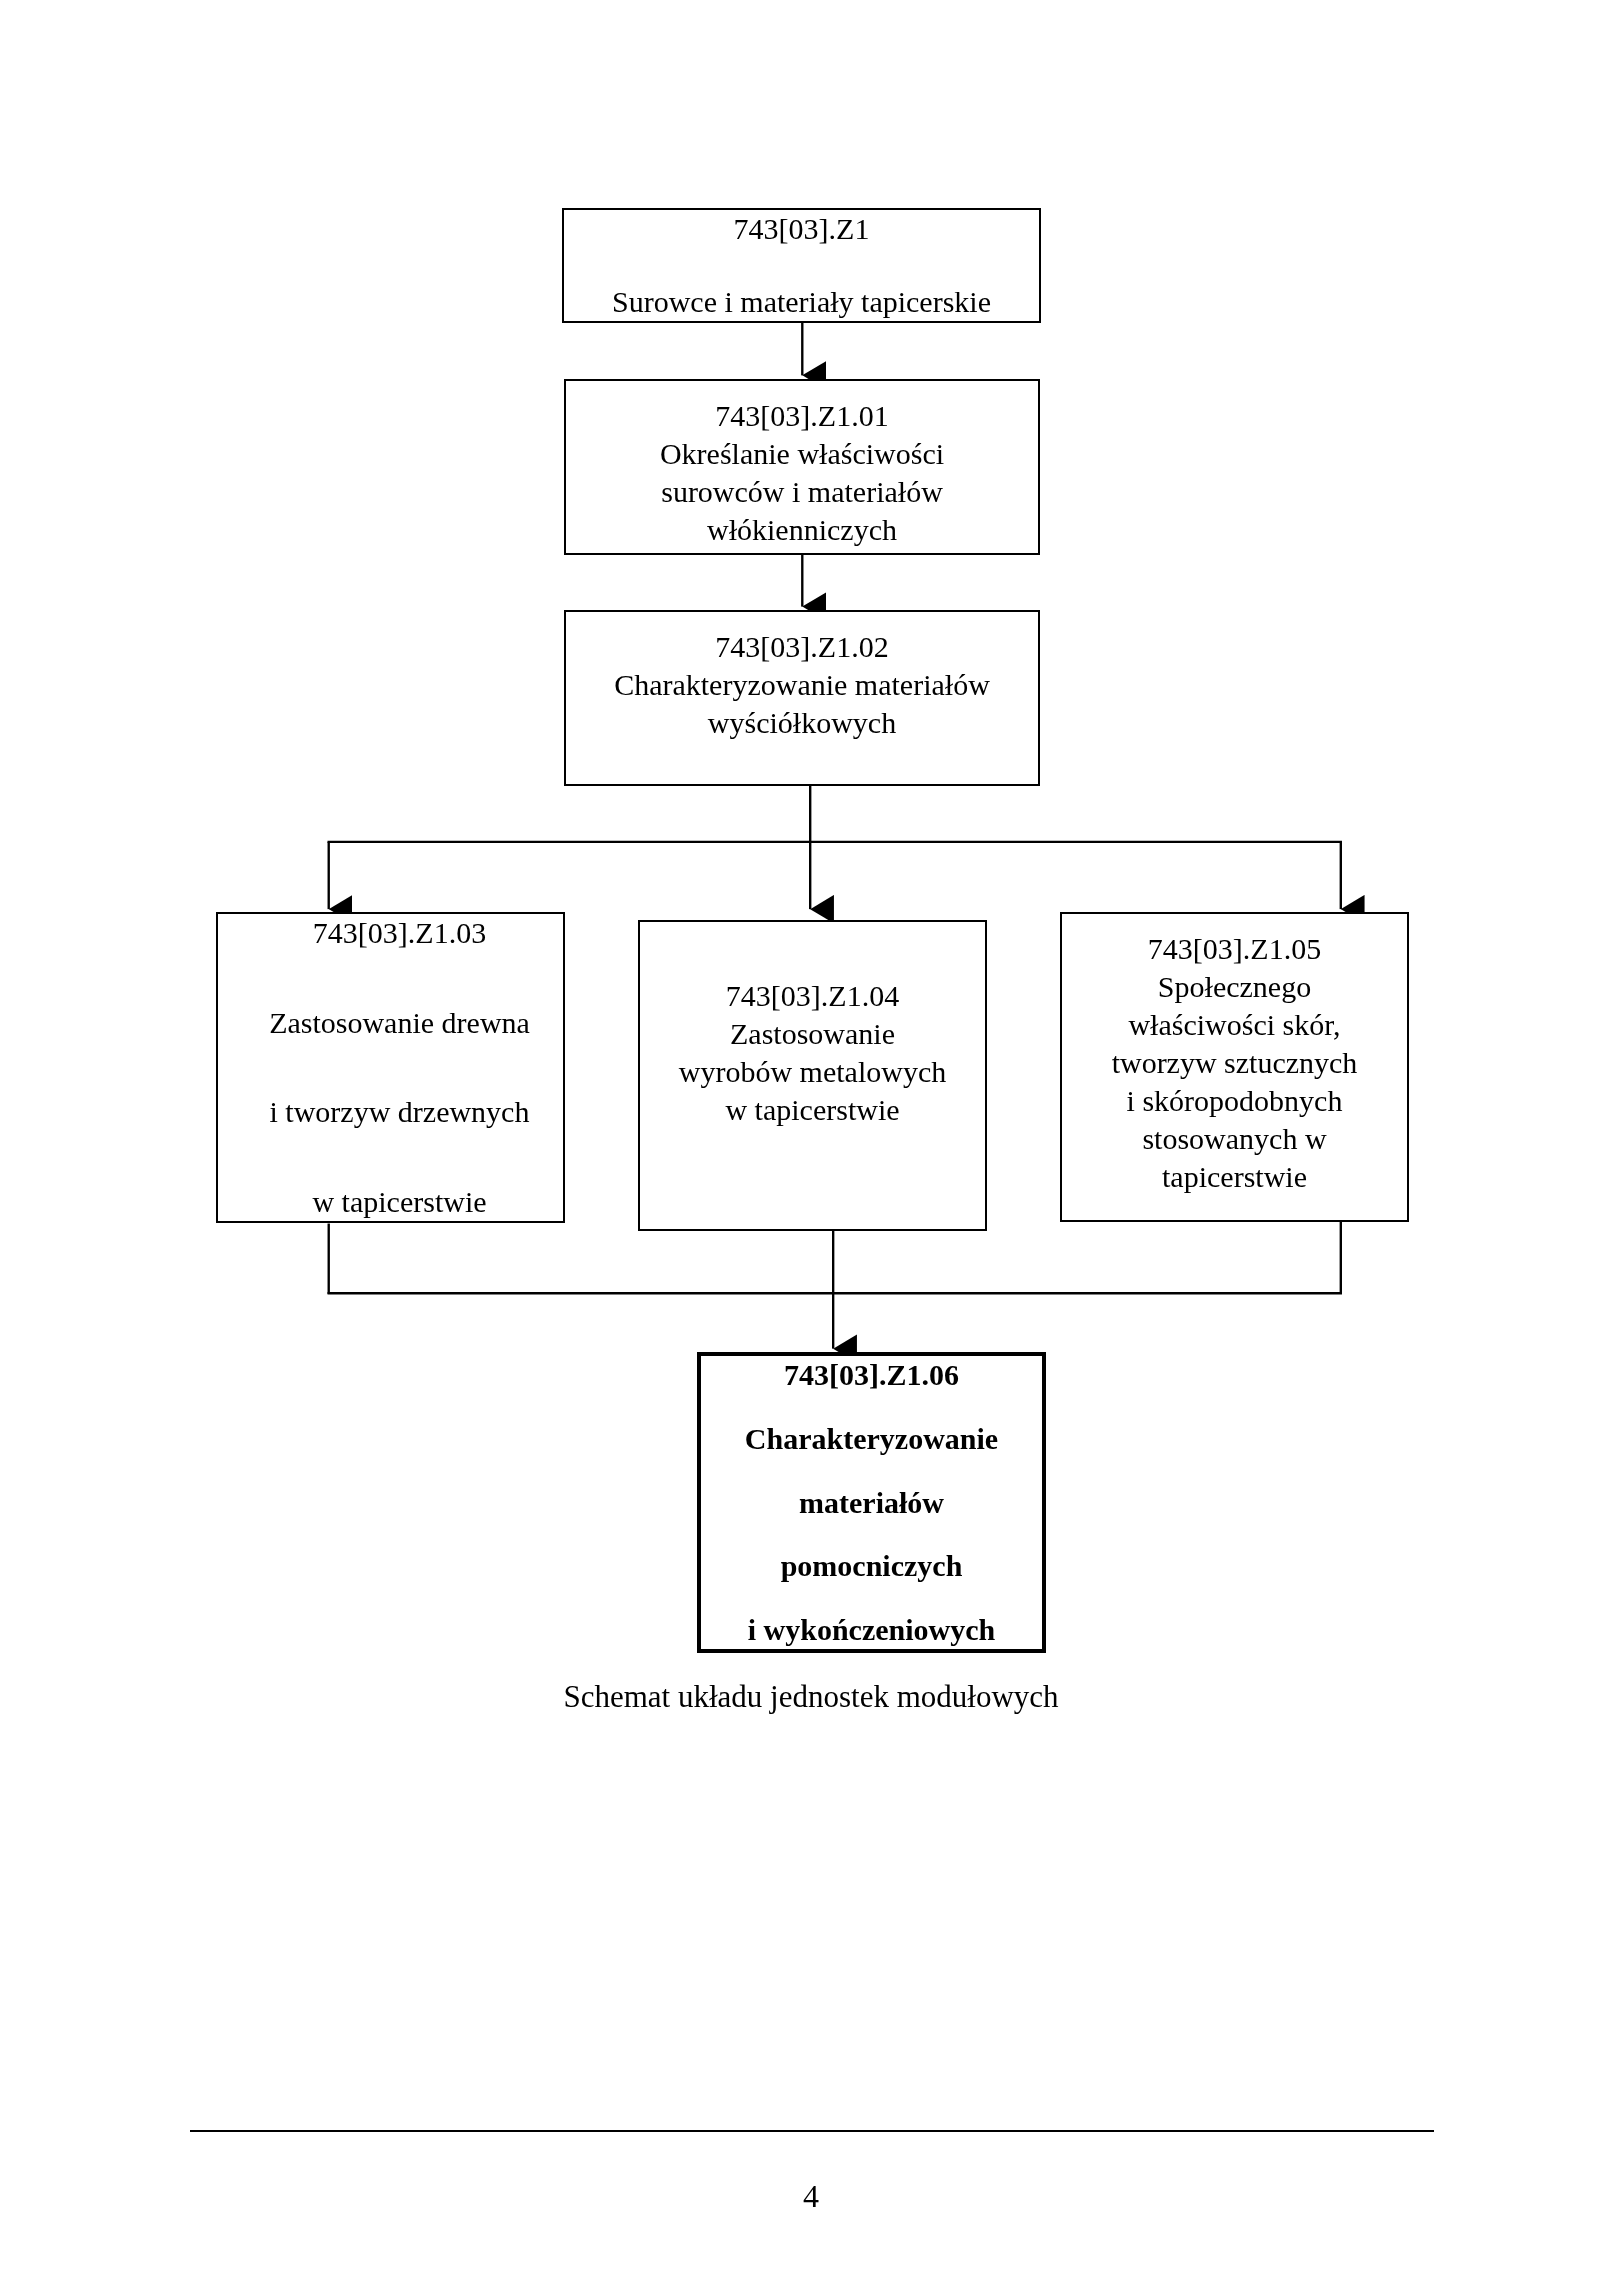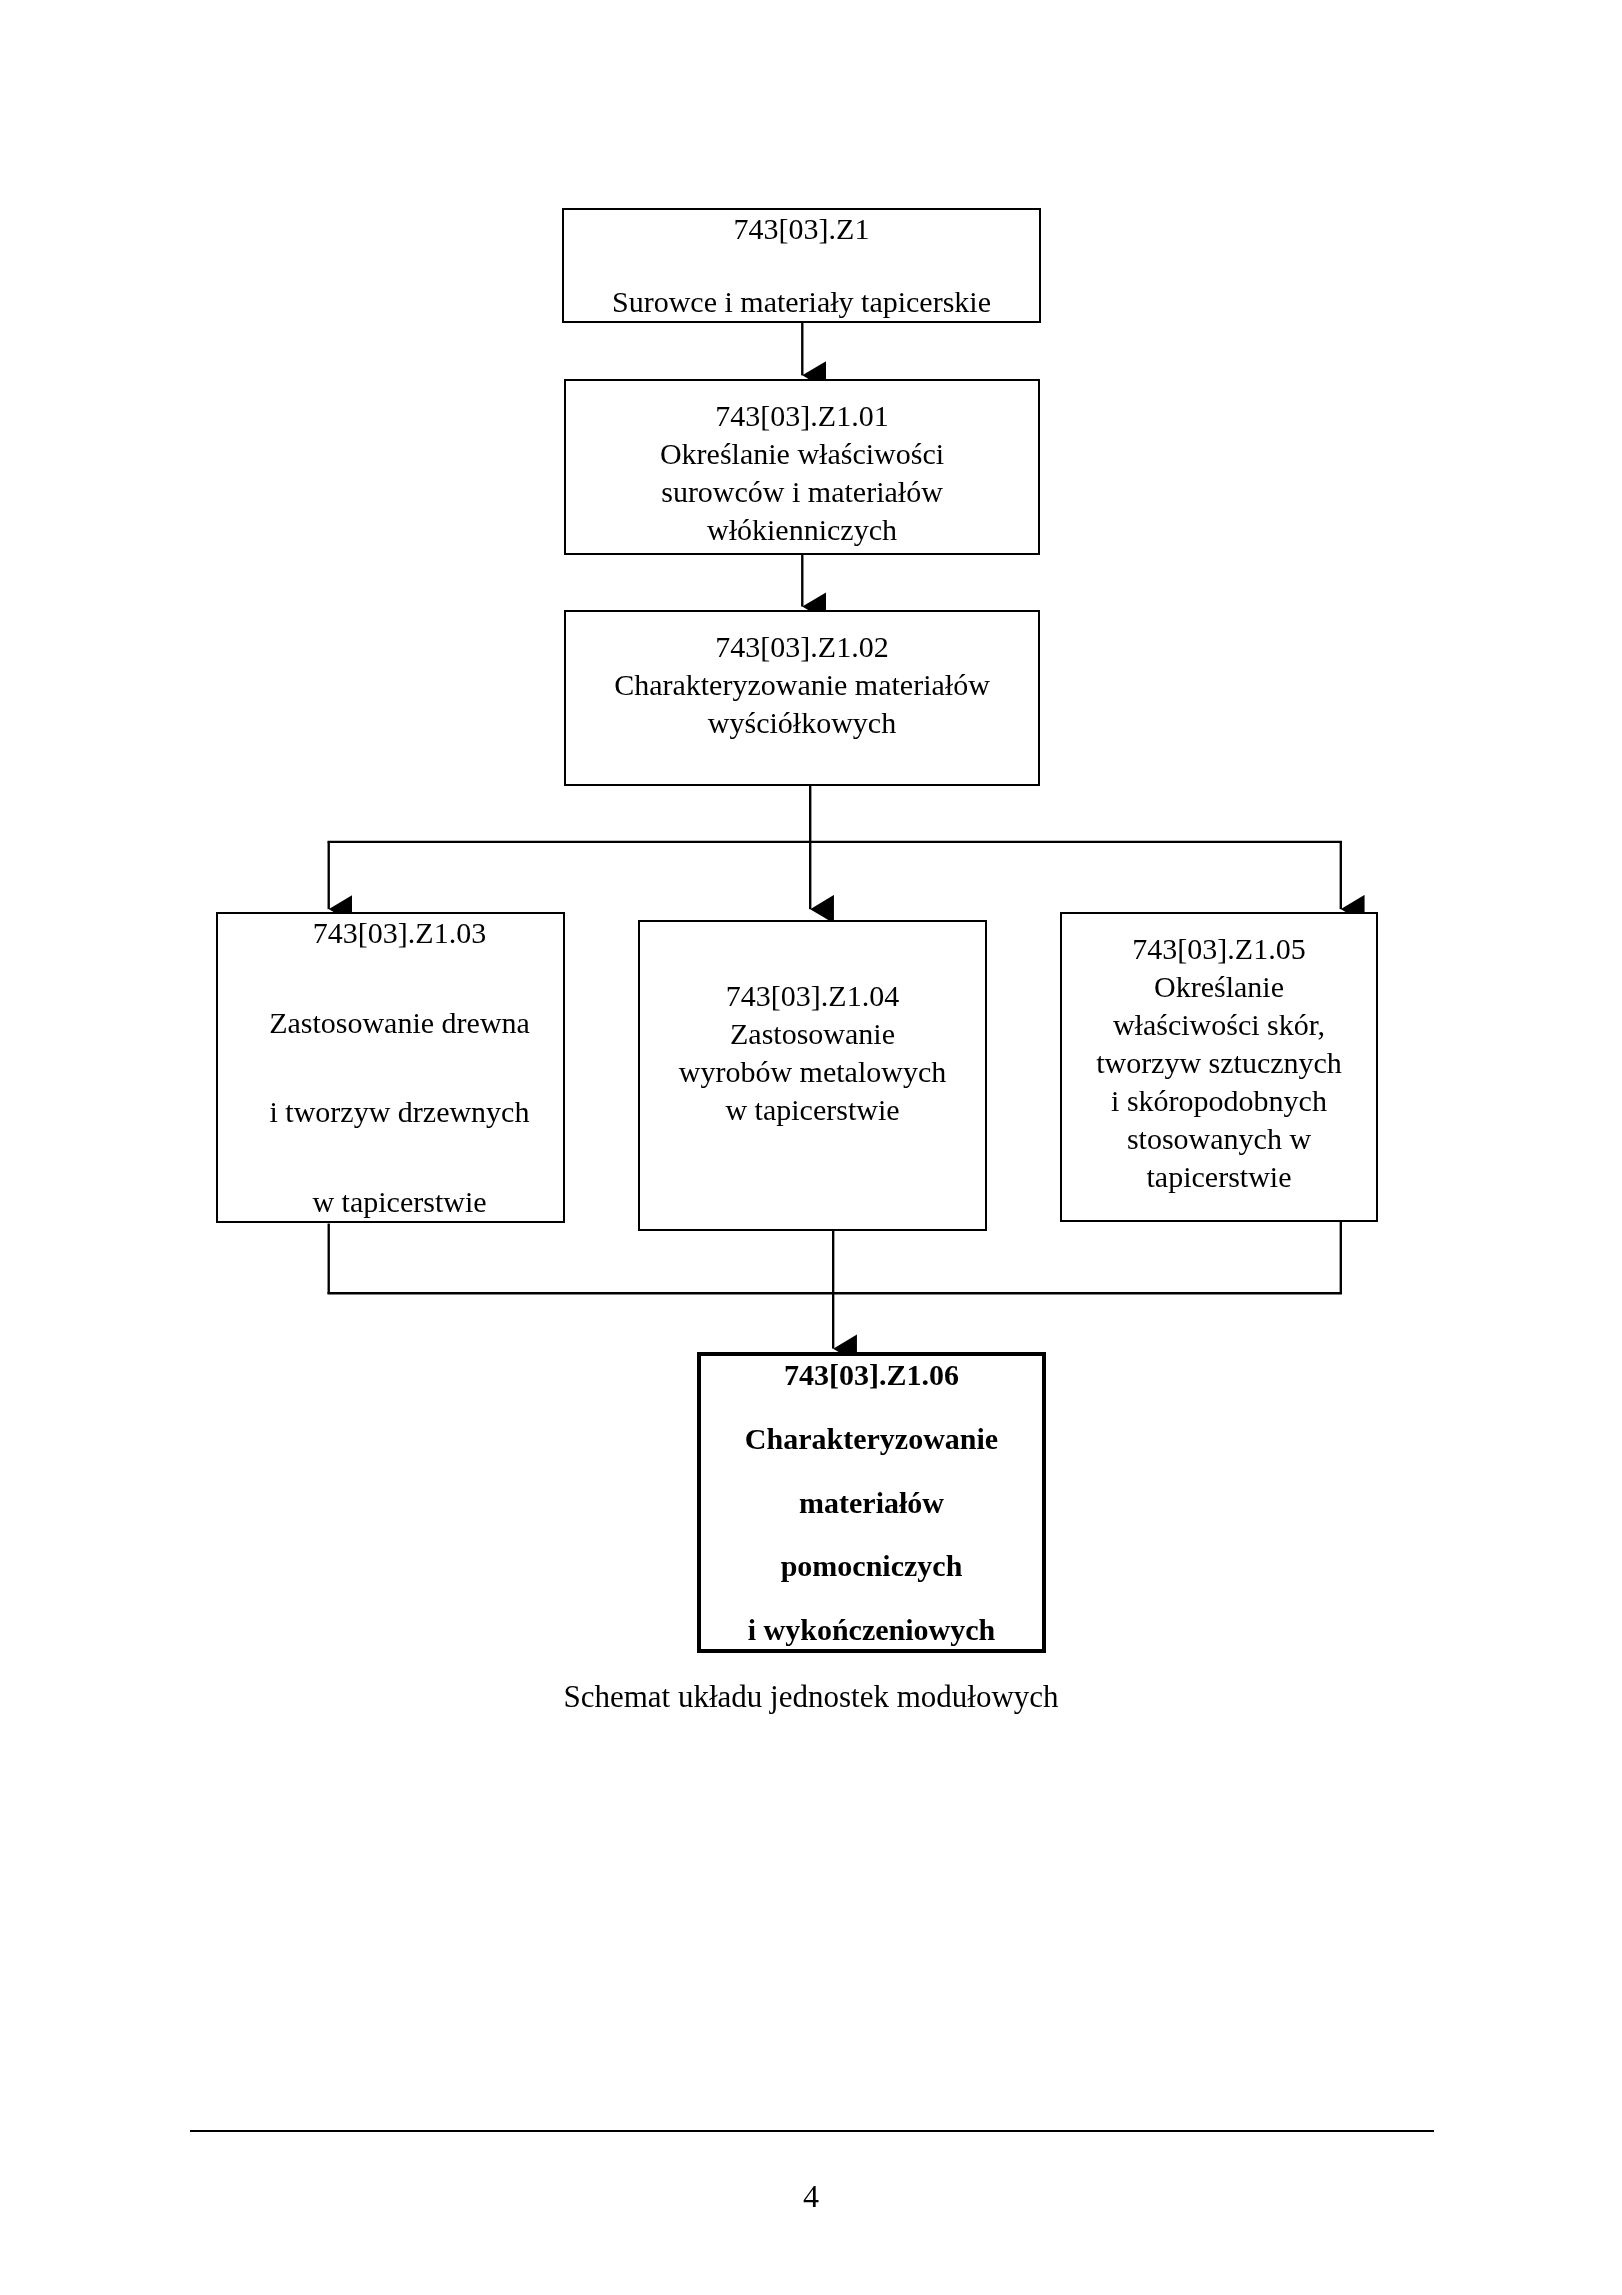--- a/index.html
+++ b/index.html
@@ -123,23 +123,23 @@
     <div>w tapicerstwie</div>
   </div>
 
   <div class="box v-top70" style="left:638px; top:912px; width:349px; height:311px;margin-top:8px;">
     <div>743[03].Z1.04</div>
     <div>Zastosowanie</div>
     <div>wyrobów metalowych</div>
     <div>w tapicerstwie</div>
   </div>
 
-  <div class="box v-top" style="left:1060px; top:912px; width:318px; height:310px;">
+  <div class="box v-top" style="left:1060px; top:912px; width:349px; height:310px;">
     <div>743[03].Z1.05</div>
-    <div>Określanie</div>
+    <div>Społecznego</div>
     <div>właściwości skór,</div>
     <div>tworzyw sztucznych</div>
     <div>i skóropodobnych</div>
     <div>stosowanych w</div>
     <div>tapicerstwie</div>
   </div>
 
   <div class="box bold v-center" style="left:660px; top:1352px; width:349px; height:301px;margin-left:37px;">
     <div>743[03].Z1.06</div>
     <div>Charakteryzowanie</div>

